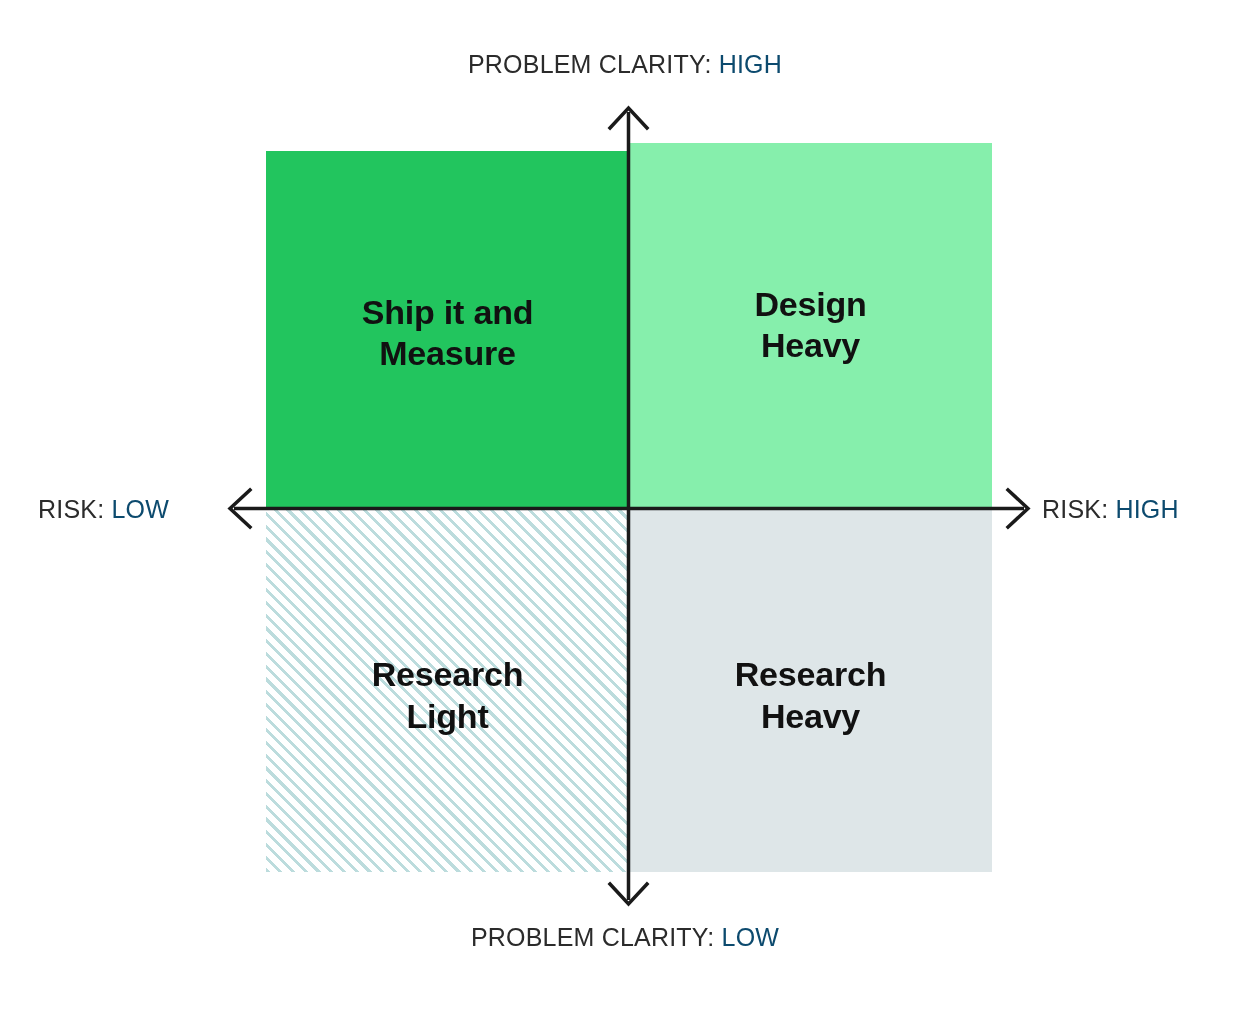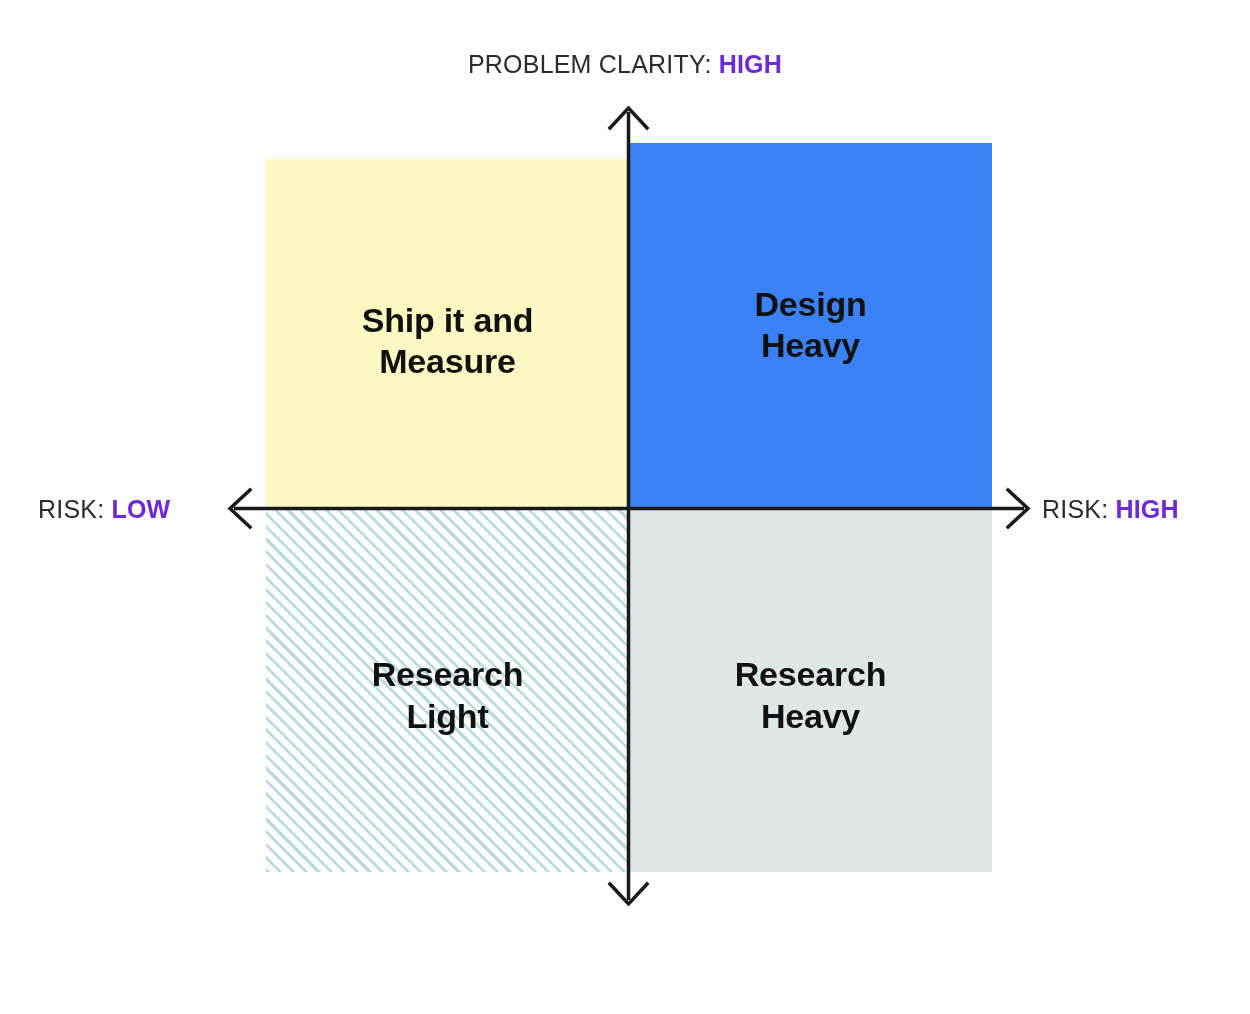--- a/index.html
+++ b/index.html
@@ -25,22 +25,22 @@
   .axis-label {
     position: absolute;
     font-size: 25px;
     font-weight: 400;
     letter-spacing: 0.2px;
     color: #2b2b2b;
     white-space: nowrap;
     line-height: 1;
   }
   .axis-label b {
-    font-weight: 700;
-    color: #6d28d9;
+    font-weight: 400;
+    color: #0c4a6e;
   }
 
   #label-top {
     top: 52px;
     left: 0;
     width: 1250px;
     text-align: center;
   }
   #label-bottom {
     top: 925px;
@@ -68,22 +68,22 @@
     height: 729px;
   }
   .quadrant {
     position: absolute;
     width: 50%;
     height: 50%;
     display: flex;
     align-items: center;
     justify-content: center;
   }
-  #quad-tl { left: 0;    top: 16px;    background: #fef9c3; }
-  #quad-tr { left: 50%;  top: 0;    background: #3b82f6; }
+  #quad-tl { left: 0;    top: 8px;    background: #22c55e; }
+  #quad-tr { left: 50%;  top: 0;    background: #86efac; }
   #quad-bl { left: 0;    top: 50%;  background: #ffffff; }
   #quad-br { left: 50%;  top: 50%;  background: #dee6e8; }
 
   
   #quad-bl {
     background-image: repeating-linear-gradient(
       45deg,
       #bcdcdd 0px,
       #bcdcdd 3px,
       #ffffff 3px,
@@ -120,20 +120,21 @@
     z-index: 5;
   }
 </style>
 </head>
 <body>
 
 <div id="matrix-root">
 
   <div class="axis-label" id="label-top"><span>PROBLEM CLARITY: </span><b>HIGH</b></div>
 
+  <div class="axis-label" id="label-bottom"><span>PROBLEM CLARITY: </span><b>LOW</b></div>
 
   <div class="axis-label" id="label-left"><span>RISK: </span><b>LOW</b></div>
 
   <div class="axis-label" id="label-right"><span>RISK: </span><b>HIGH</b></div>
 
   <div id="quadrants">
 
     <div class="quadrant" id="quad-tl">
       <div class="quadrant-label">Ship it and
 Measure</div>

